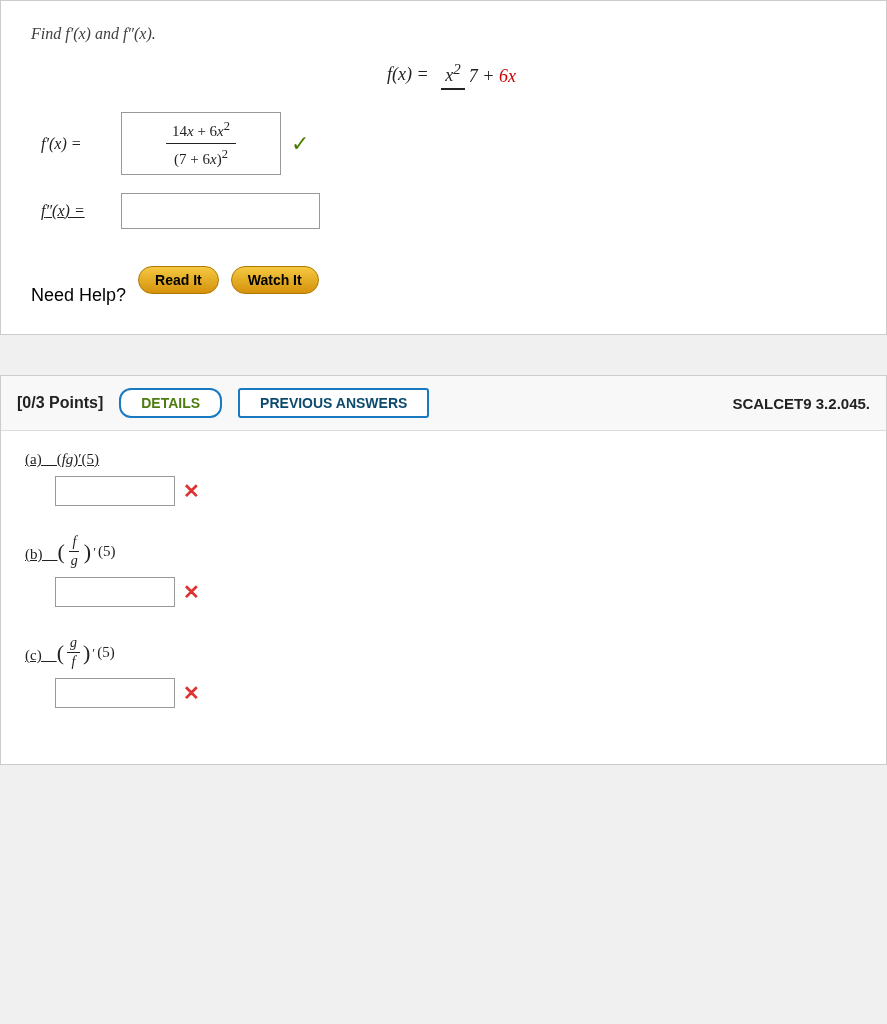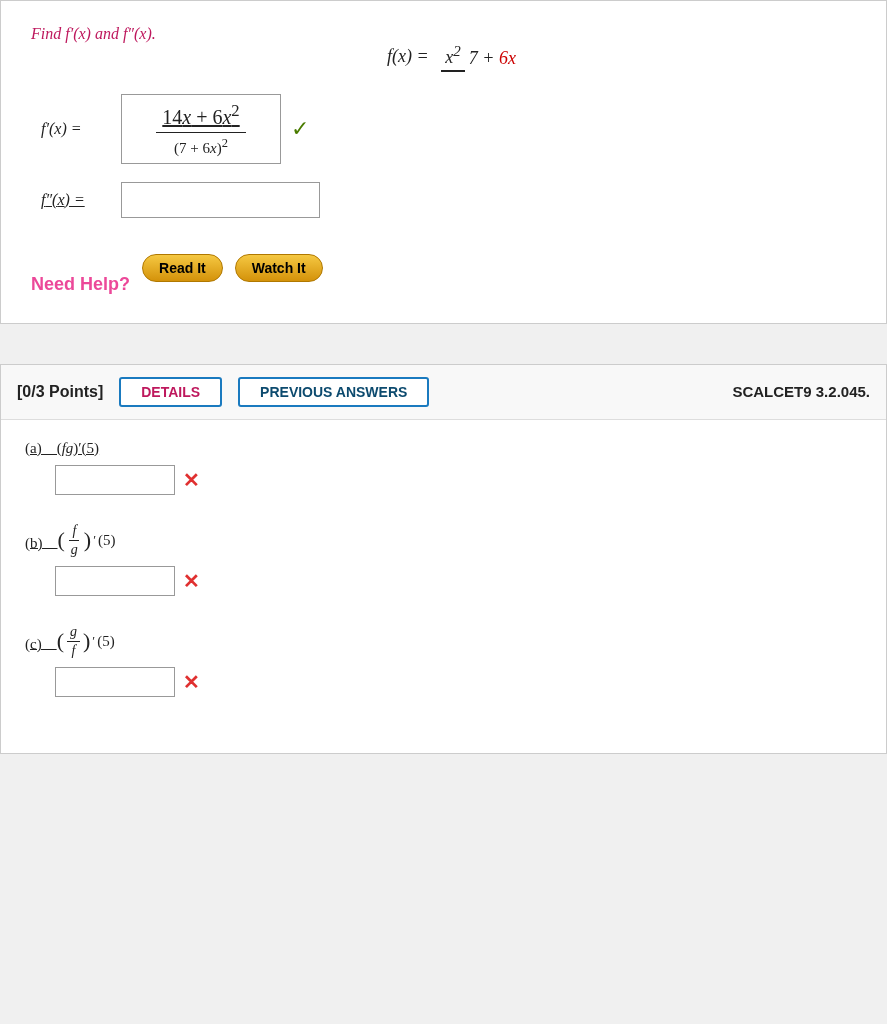--- a/index.html
+++ b/index.html
@@ -20,22 +20,22 @@
     .problem-section {
       background: #fff;
       border: 1px solid #ccc;
       margin: 0;
       padding: 24px 30px 28px 30px;
     }
 
     .problem-statement {
       font-style: italic;
       font-size: 16px;
-      margin-bottom: 0;
-      color: #be185d;
+      margin-bottom: 18px;
+      color: #404040;
     }
 
     .fx-display {
       text-align: center;
       font-size: 18px;
       margin-bottom: 22px;
       margin-left: 20px;
     }
 
     .fraction {
@@ -109,23 +109,23 @@
     }
 
     .need-help-row {
       display: flex;
       align-items: center;
       gap: 12px;
       margin-top: 10px;
     }
 
     .need-help-label {
-      color: #ec4899;
+      color: #000000;
       font-size: 18px;
-      font-weight: bold;
+      font-weight: normal;
       font-family: Arial, sans-serif;
       margin-top: 32px;
     }
 
     .help-btn {
       background: linear-gradient(to bottom, #f5c842, #d4920a);
       border: 1px solid #b07800;
       color: #000;
       font-size: 14px;
       font-weight: bold;
@@ -159,27 +159,27 @@
     .points-label {
       font-size: 16px;
       font-weight: bold;
       font-family: Arial, sans-serif;
       color: #222;
     }
 
     .details-btn {
       border: 2px solid #1a7abf;
       background: #fff;
-      color: #be185d;
+      color: #4d7c0f;
       font-size: 14px;
       font-weight: bold;
       font-family: Arial, sans-serif;
       padding: 5px 20px;
       cursor: pointer;
-      border-radius: 3px;
+      border-radius: 12px;
     }
 
     .prev-answers-btn {
       border: 2px solid #1a7abf;
       background: #fff;
       color: #0c4a6e;
       font-size: 14px;
       font-weight: bold;
       font-family: Arial, sans-serif;
       padding: 5px 20px;
@@ -266,22 +266,21 @@
 
     
     .box-fraction {
       display: flex;
       flex-direction: column;
       align-items: center;
     }
     .box-fraction .box-num {
       border-bottom: 1.5px solid #222;
       padding: 0 6px 3px 6px;
-      font-size: 20px;
-      text-decoration: underline;
+      font-size: 15px;
     }
     .box-fraction .box-den {
       padding: 3px 6px 0 6px;
       font-size: 15px;
       text-align: right;
     }
   </style>
 </head>
 <body>
 

